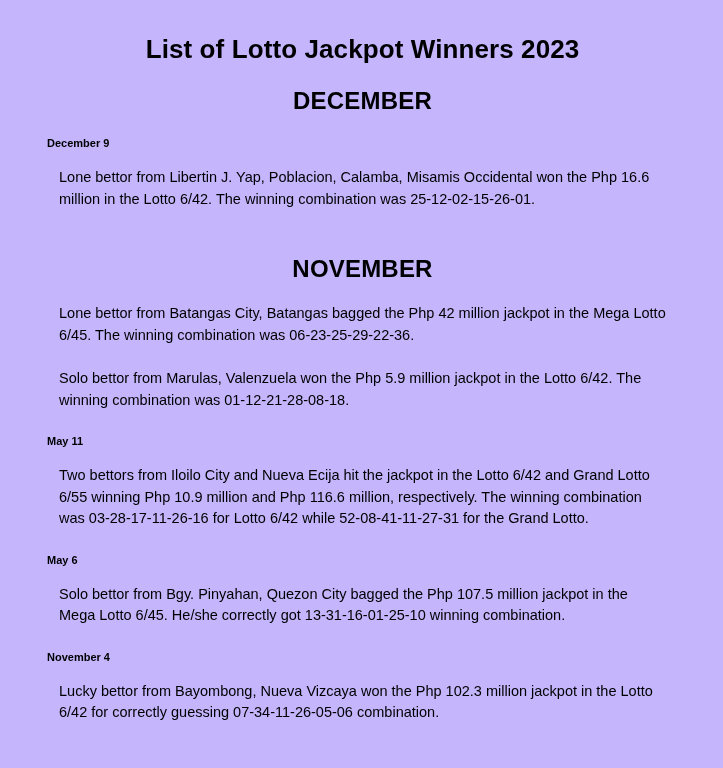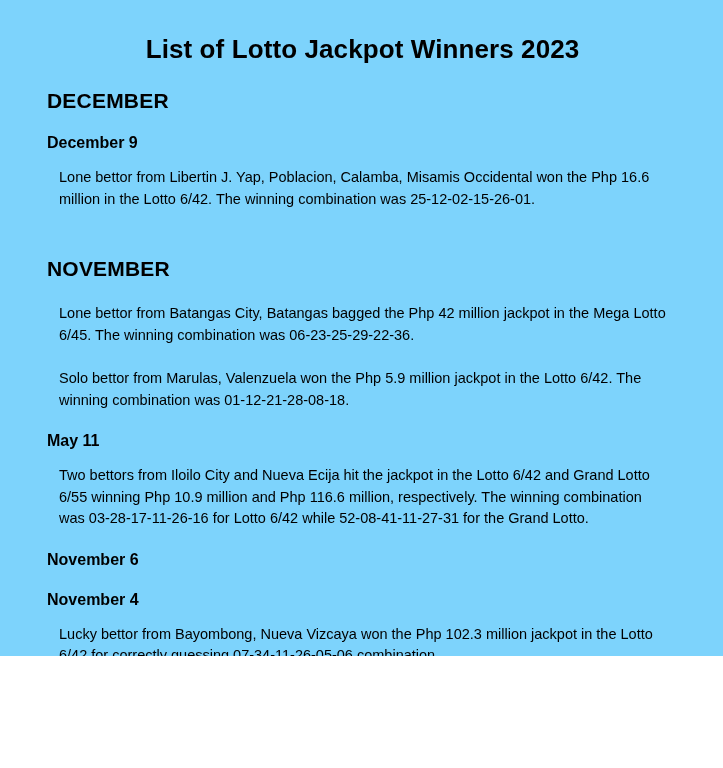--- a/index.html
+++ b/index.html
@@ -10,39 +10,39 @@
   body {
     width: 723px;
     height: 768px;
     font-family: "Liberation Sans", sans-serif;
     color: #000000;
     -webkit-font-smoothing: antialiased;
   }
   .page {
     position: relative;
     width: 723px;
-    height: 656px;
+    height: 768px;
     box-sizing: border-box;
     padding: 0 45px 0 47px;
     overflow: hidden;
-    background: #7dd3fc;
+    background: #c4b5fd;
   }
   .doc-title {
     margin: 0;
     padding-top: 34px;
     text-align: center;
     font-size: 26px;
     font-weight: bold;
     line-height: 30px;
     letter-spacing: 0.1px;
   }
   .month-heading {
     margin: 0;
-    text-align: left;
-    font-size: 21px;
+    text-align: center;
+    font-size: 24px;
     font-weight: bold;
     line-height: 24px;
     letter-spacing: 0.2px;
   }
   .month-section {
     margin-top: 0;
   }
   .month-section.first-month .month-heading {
     padding-top: 25px;
   }
@@ -52,21 +52,21 @@
   .entries {
     margin: 0;
     padding: 0;
     list-style: none;
   }
   .entry {
     margin-top: 20px;
   }
   .entry-date {
     margin: 0;
-    font-size: 16px;
+    font-size: 11px;
     font-weight: bold;
     line-height: 20px;
   }
   .entry-body {
     margin: 12px;
     padding-top: 2px;
     font-size: 14.5px;
     font-weight: normal;
     line-height: 21.5px;
     text-align: left;
@@ -96,21 +96,22 @@
         <p class="entry-body">Lone bettor from Batangas City, Batangas bagged the Php 42 million jackpot in the Mega Lotto 6/45. The winning combination was 06-23-25-29-22-36.</p>
       </li>
       <li class="entry">
         <p class="entry-body">Solo bettor from Marulas, Valenzuela won the Php 5.9 million jackpot in the Lotto 6/42. The winning combination was 01-12-21-28-08-18.</p>
       </li>
       <li class="entry">
         <h3 class="entry-date">May 11</h3>
         <p class="entry-body">Two bettors from Iloilo City and Nueva Ecija hit the jackpot in the Lotto 6/42 and Grand Lotto 6/55 winning Php 10.9 million and Php 116.6 million, respectively. The winning combination was 03-28-17-11-26-16 for Lotto 6/42 while 52-08-41-11-27-31 for the Grand Lotto.</p>
       </li>
       <li class="entry">
-        <h3 class="entry-date">November 6</h3>
+        <h3 class="entry-date">May 6</h3>
+        <p class="entry-body">Solo bettor from Bgy. Pinyahan, Quezon City bagged the Php 107.5 million jackpot in the Mega Lotto 6/45. He/she correctly got 13-31-16-01-25-10 winning combination.</p>
       </li>
       <li class="entry">
         <h3 class="entry-date">November 4</h3>
         <p class="entry-body">Lucky bettor from Bayombong, Nueva Vizcaya won the Php 102.3 million jackpot in the Lotto 6/42 for correctly guessing 07-34-11-26-05-06 combination.</p>
       </li>
     </ul>
   </div>
 
 </div>
 

